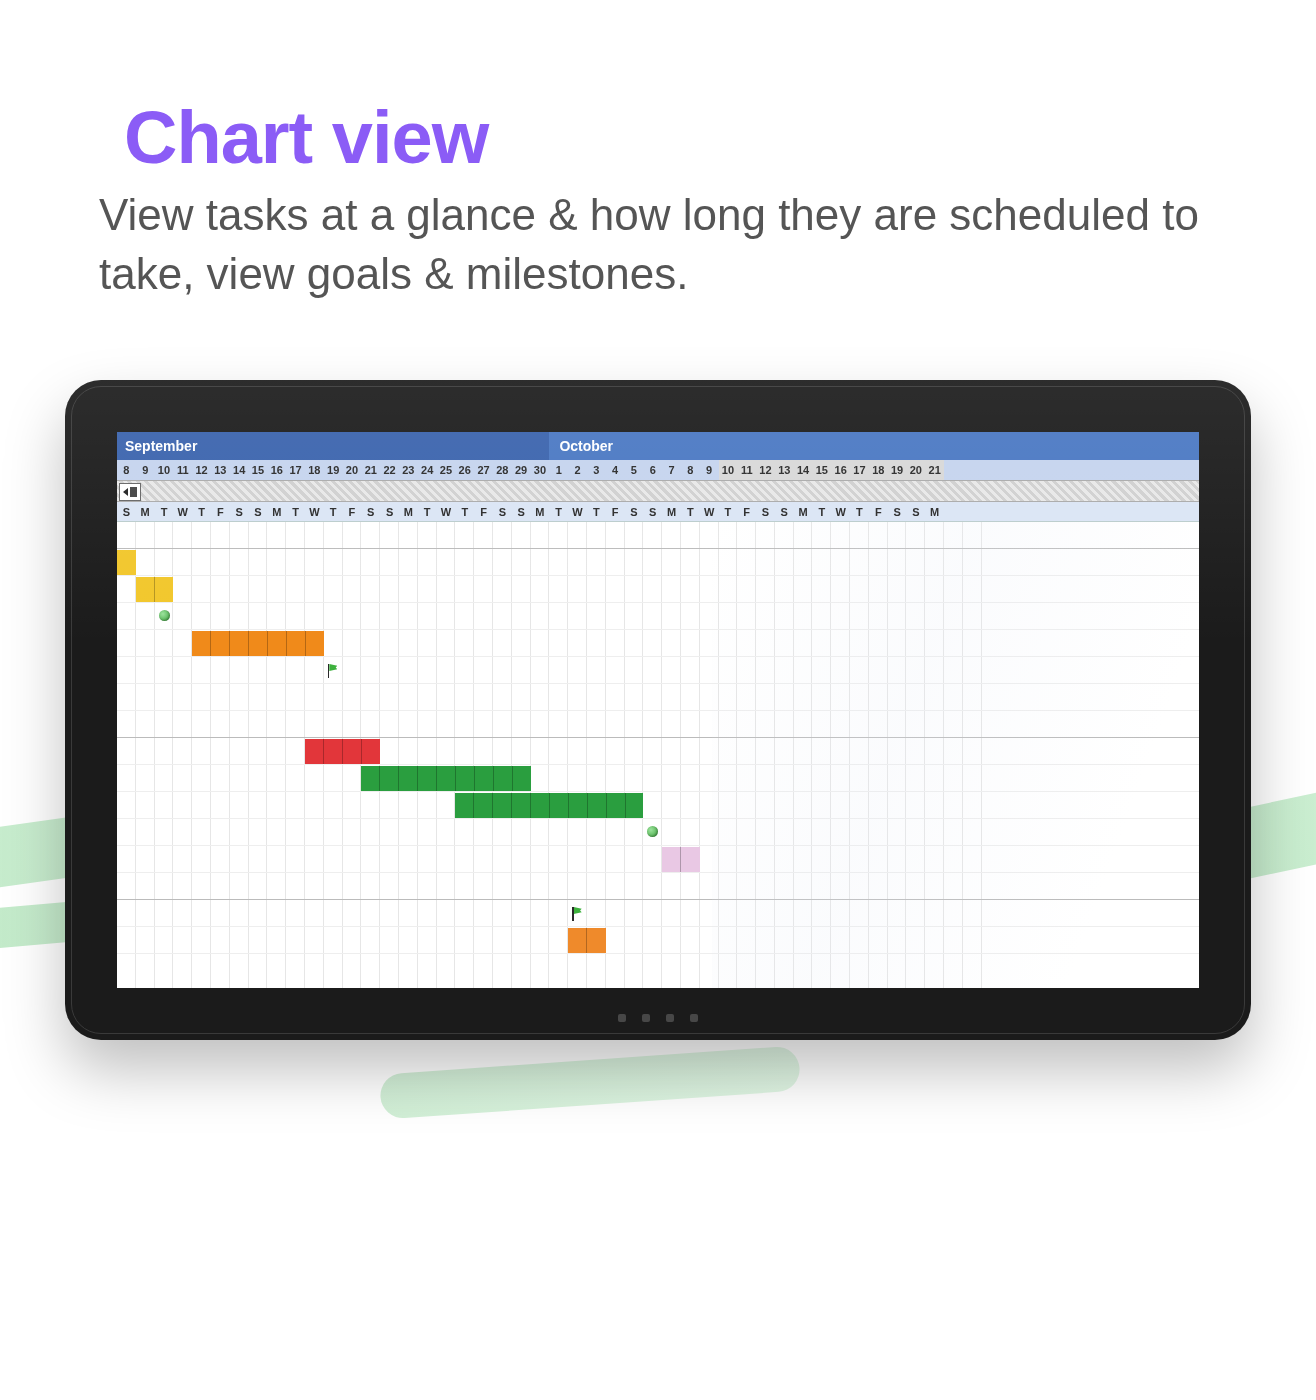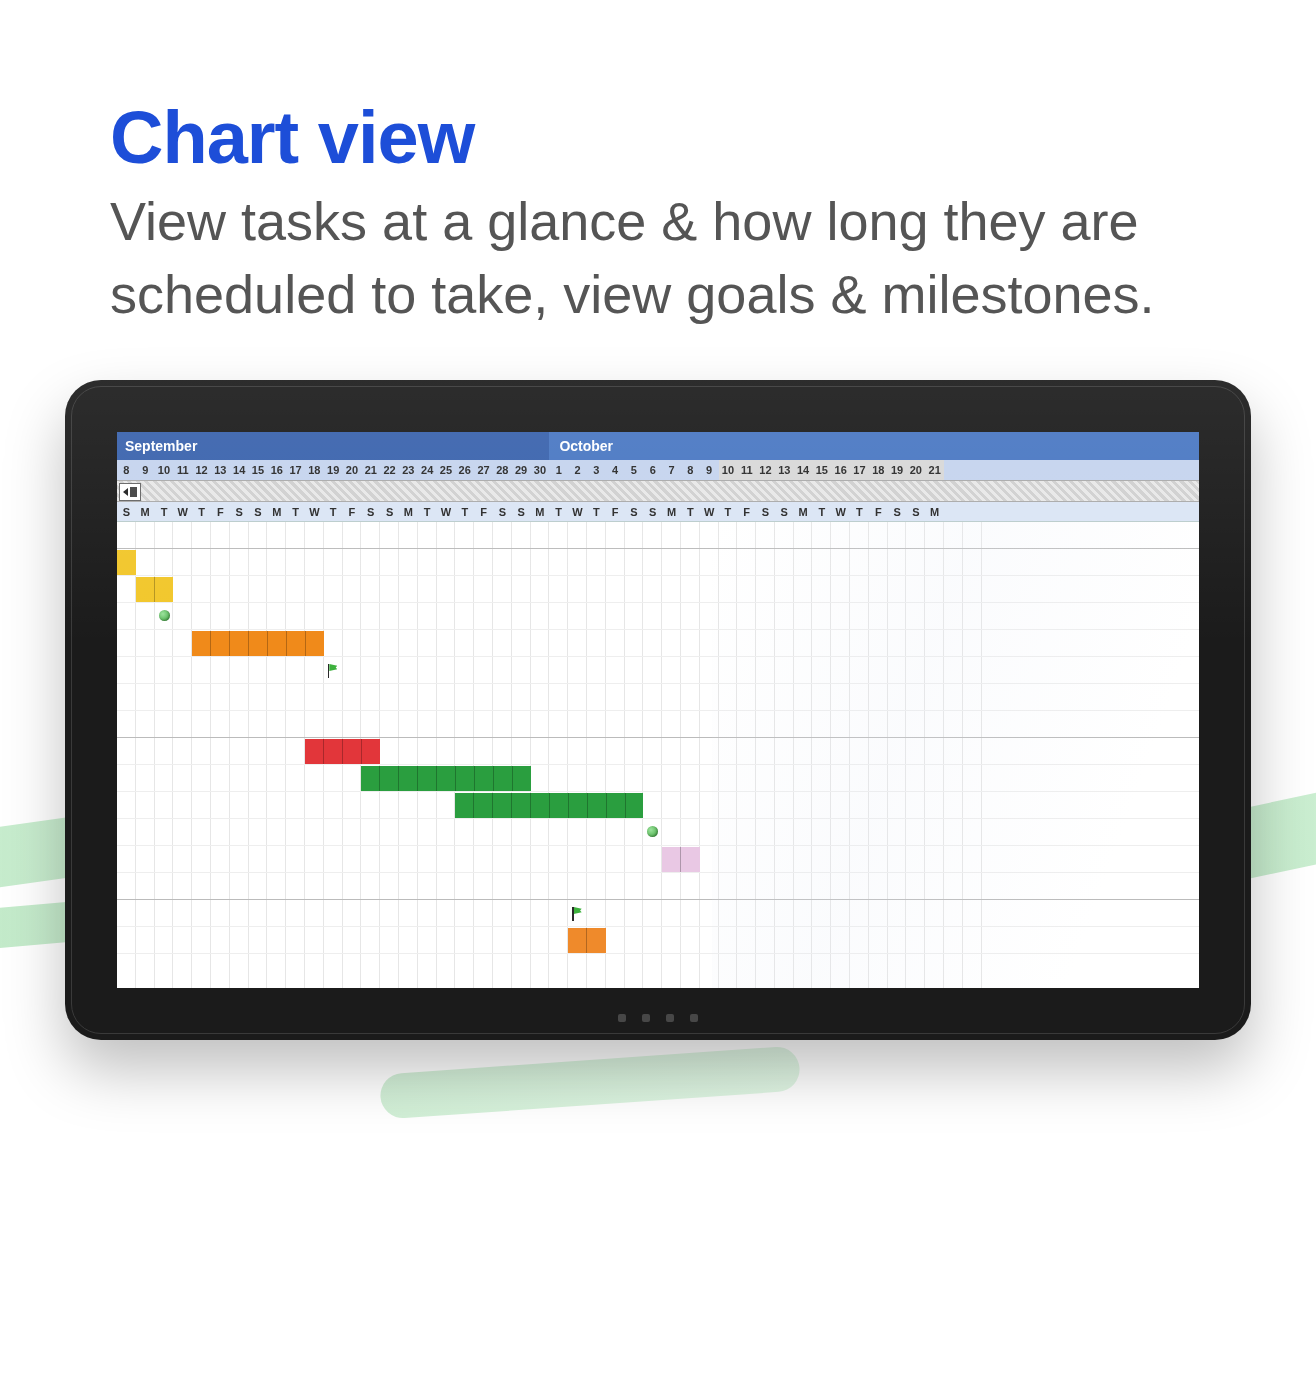--- a/index.html
+++ b/index.html
@@ -1,19 +1,19 @@
 <!DOCTYPE html>
 <html><head>
 <meta charset="utf-8">
 <style>
   * { box-sizing: border-box; margin: 0; padding: 0; }
   html, body { width: 1316px; height: 1400px; background: #ffffff; font-family: -apple-system, "Segoe UI", Helvetica, Arial, sans-serif; position: relative; overflow: hidden; }
 
-  .heading { position: absolute; left: 110px; top: 95px; font-size: 74px; font-weight: 800; color: #1d4ed8; letter-spacing: -1px; text-align: right; }
-  .subheading { position: absolute; left: 110px; top: 185px; width: 1100px; font-size: 54px; font-weight: 400; color: #555; line-height: 1.35; }
+  .heading { position: absolute; left: 124px; top: 95px; font-size: 74px; font-weight: 800; color: #8b5cf6; letter-spacing: -1px; text-align: right; }
+  .subheading { position: absolute; left: 99px; top: 185px; width: 1100px; font-size: 44px; font-weight: 400; color: #555; line-height: 1.35; }
 
   
   .swoosh { position: absolute; background: linear-gradient(90deg, #7cd08a, #a8e6b3); opacity: 0.5; border-radius: 50px; }
   .swoosh.s1 { left: -200px; top: 820px; width: 500px; height: 60px; transform: rotate(-8deg); }
   .swoosh.s2 { left: -100px; top: 900px; width: 380px; height: 40px; transform: rotate(-5deg); }
   .swoosh.s3 { right: -150px; top: 800px; width: 360px; height: 70px; transform: rotate(-12deg); }
   .swoosh.s4 { left: 380px; top: 1060px; width: 420px; height: 45px; transform: rotate(-4deg); opacity: 0.35; }
 
   
   .tablet { position: absolute; left: 65px; top: 380px; width: 1186px; height: 660px; background: #1b1b1b; border-radius: 36px; box-shadow: 0 30px 60px rgba(0,0,0,0.25); padding: 52px; }

